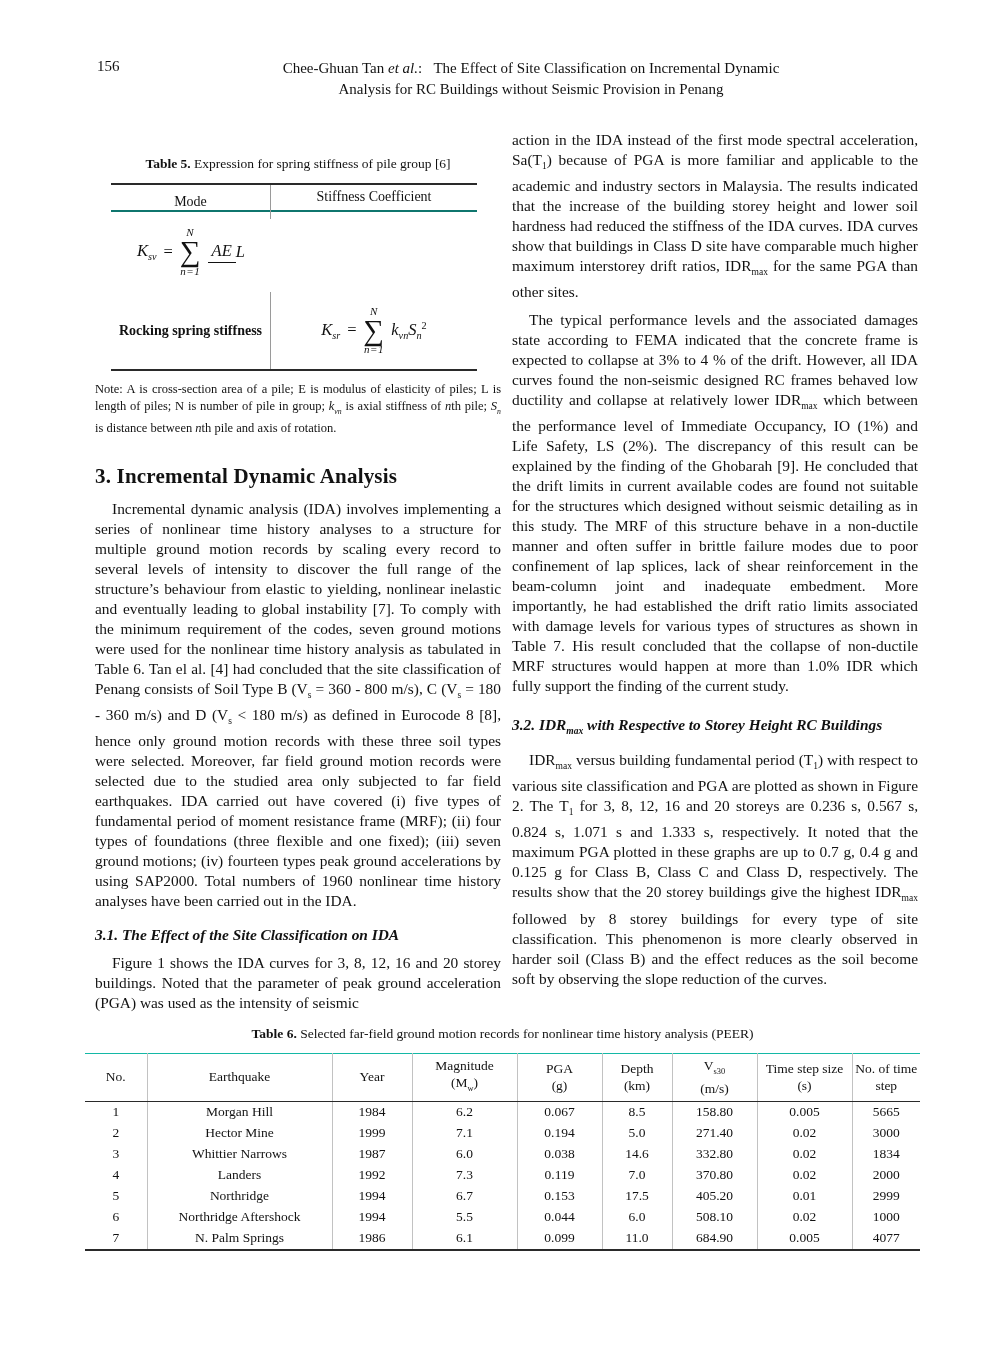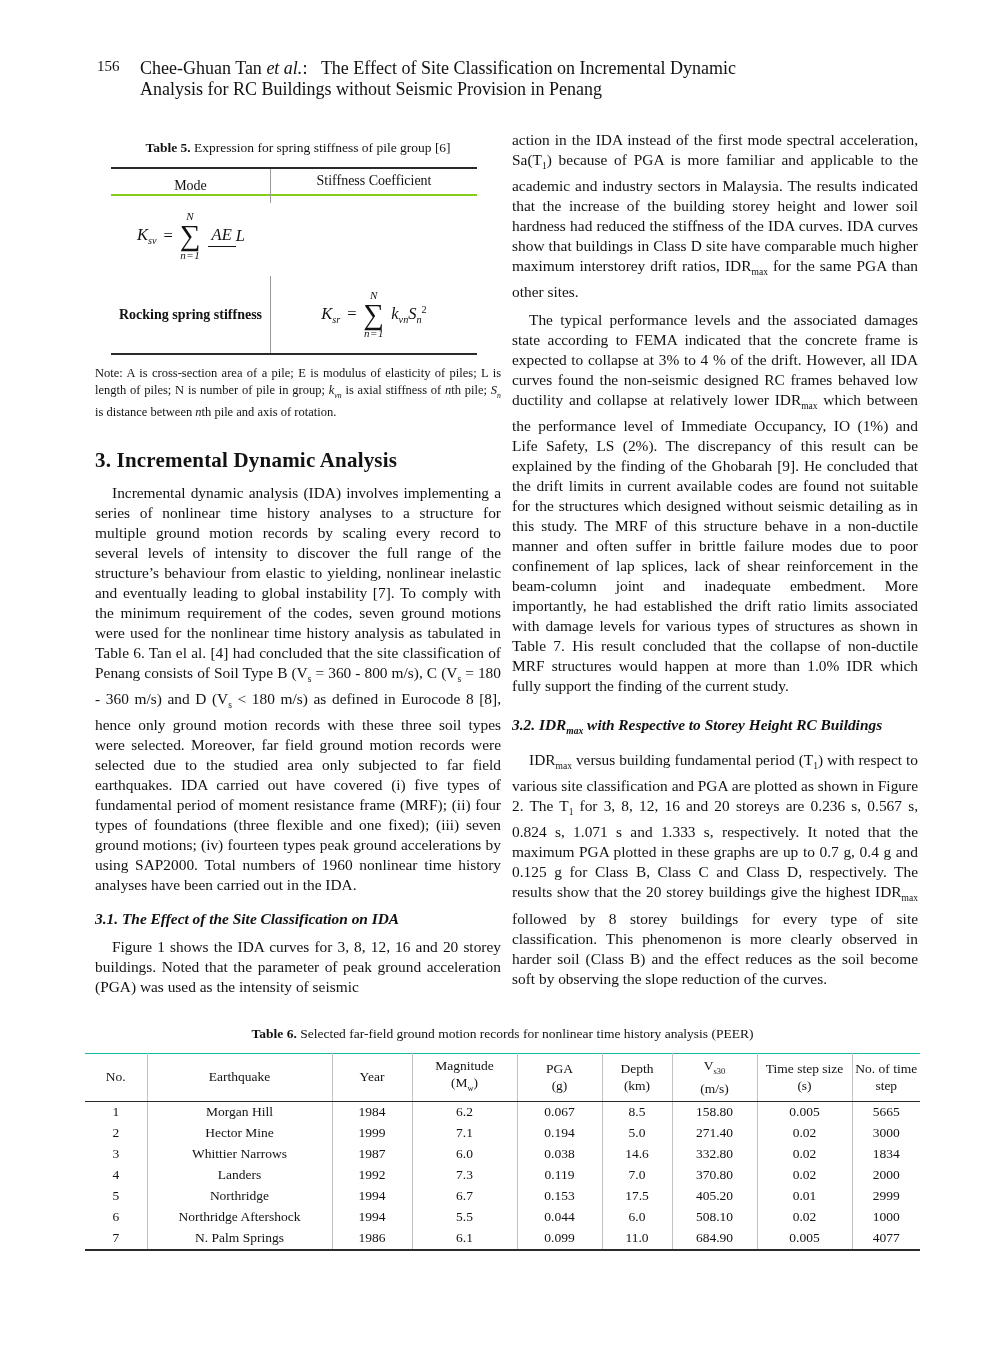--- a/index.html
+++ b/index.html
@@ -1,32 +1,32 @@
 <!DOCTYPE html>
 <html><head>
 <meta charset="utf-8">
 <style>
   html,body{margin:0;padding:0;}
   body{width:992px;height:1347px;background:#ffffff;color:#121212;
        font-family:"Liberation Serif", serif;position:relative;overflow:hidden;}
 
   
   .page-number{position:absolute;left:97px;top:58px;font-size:15px;}
-  .paper-title{position:absolute;left:140px;right:70px;top:58px;text-align:left;
-               font-size:18px;line-height:21px;}
+  .paper-title{position:absolute;left:140px;right:70px;top:58px;text-align:center;
+               font-size:15px;line-height:21px;}
 
   
   .col-left{position:absolute;left:95px;top:140px;width:406px;}
   .col-right{position:absolute;left:512px;top:130px;width:406px;}
 
   
-  .t5-caption{text-align:center;font-size:13.5px;margin:0 0 11px 0;}
+  .t5-caption{text-align:center;font-size:13.5px;margin:16px 0 11px 0;}
   .cap-label{font-weight:bold;}
   .t5{margin-left:16px;width:366px;border-top:2px solid #2a2a2a;border-bottom:2px solid #2a2a2a;}
-  .t5-head{display:grid;grid-template-columns:160px 1fr;border-bottom:2px solid #84cc16;}
+  .t5-head{display:grid;grid-template-columns:160px 1fr;border-bottom:2px solid #0f766e;}
   .t5-head>div{text-align:center;font-size:14px;padding:4px 0 5px 0;}
   .t5-row{display:grid;grid-template-columns:160px 1fr;align-items:center;}
   .t5-row.r1{height:80px;}
   .t5-row.r2{height:77px;}
   .t5-divider{border-right:1px solid #9a9a9a;height:100%;display:flex;align-items:center;justify-content:center;}
   .t5-mode{font-weight:bold;font-size:14px;text-align:center;width:100%;}
   .t5-formula{display:flex;align-items:center;justify-content:center;gap:7px;
               font-size:16.5px;width:100%;}
   .math-var{font-style:italic;}
   .sum-stack{display:inline-flex;flex-direction:column;align-items:center;line-height:1;}

